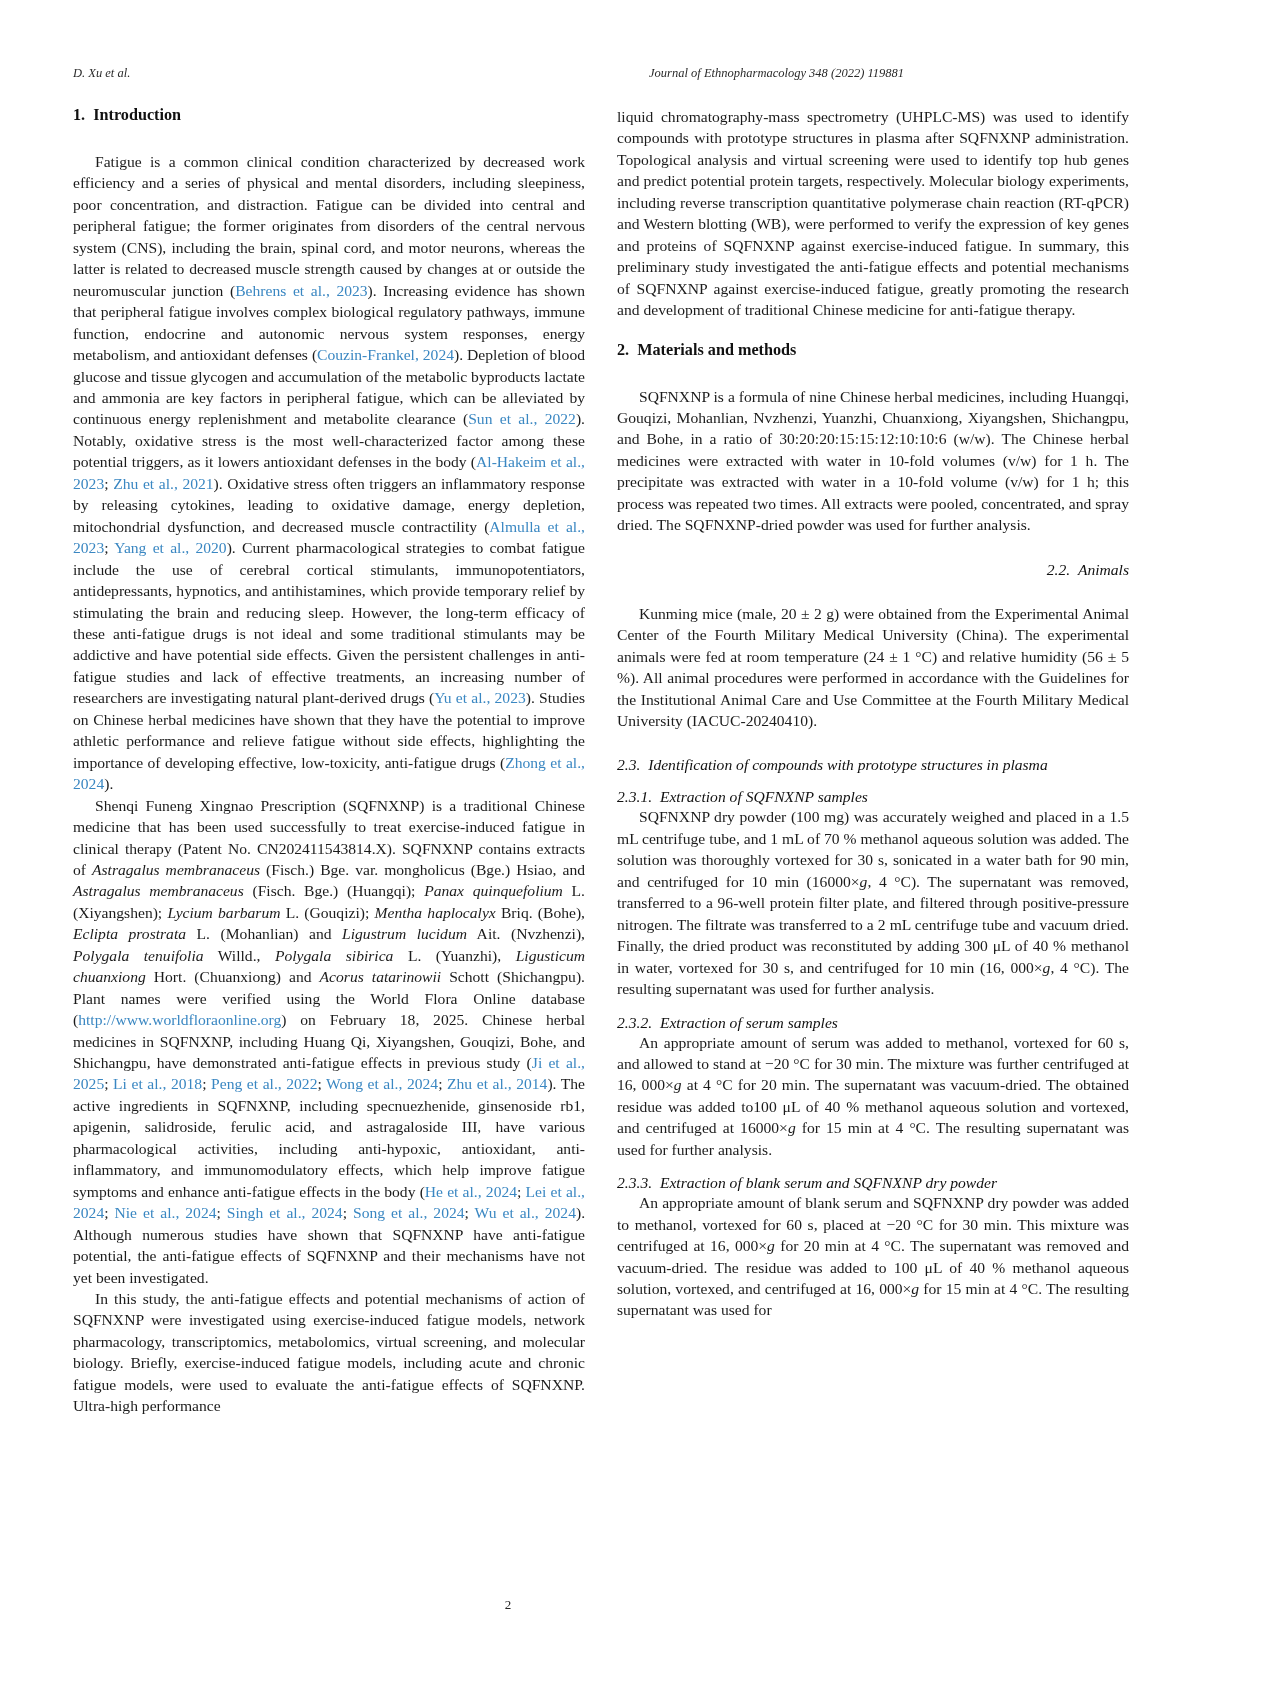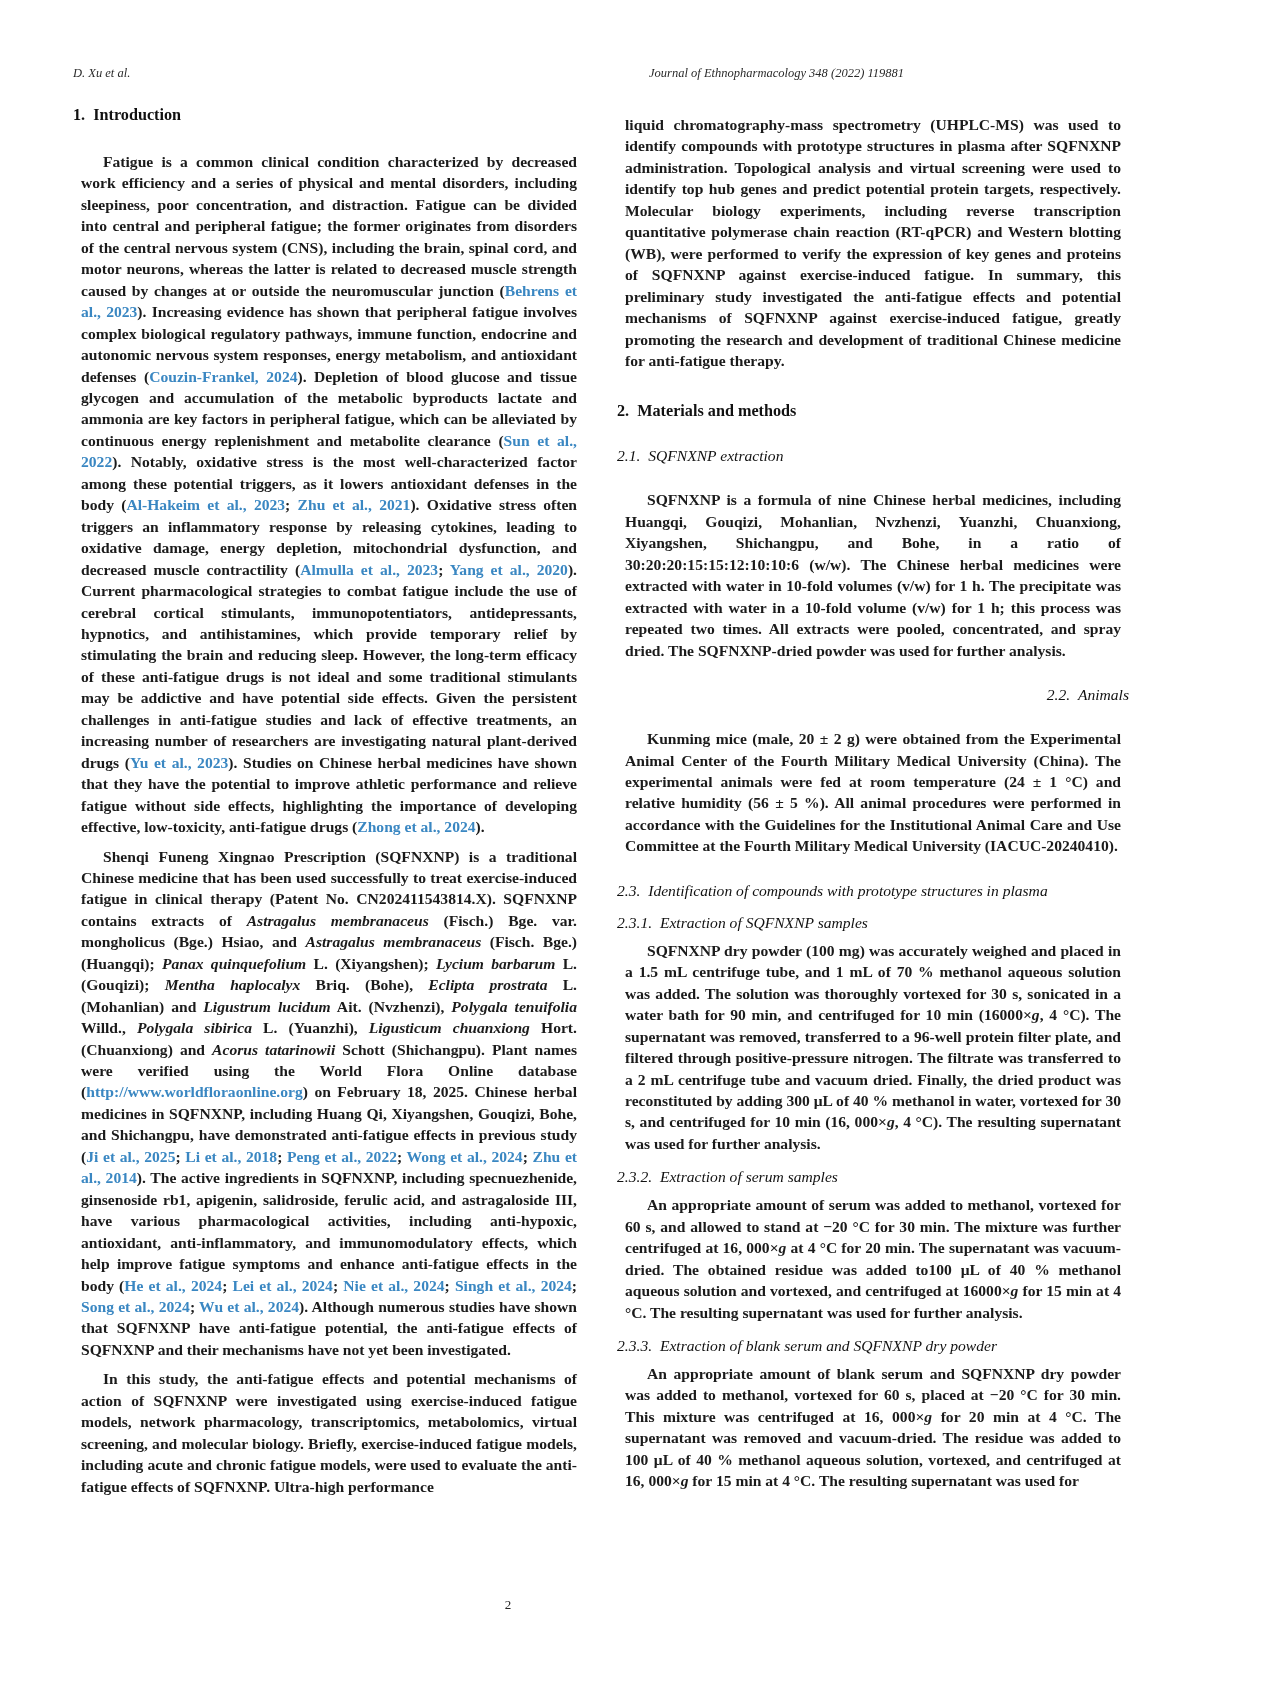--- a/index.html
+++ b/index.html
@@ -35,43 +35,42 @@
     width: 512px;
     flex: 0 0 512px;
   }
   h2.sec-head {
     font-size: 16.2px;
     font-weight: bold;
     font-style: normal;
     margin: 0 0 26px 0;
     color: #111;
   }
-  h2.sec-head.spaced-top { margin-top: 31px; }
+  h2.sec-head.spaced-top { margin-top: 20px; }
   h3.subsec {
     font-size: 15.6px;
     font-weight: normal;
     font-style: italic;
     margin: 0 0 24px 0;
     color: #111;
   }
   h4.subsubsec {
     font-size: 15.6px;
     font-weight: normal;
     font-style: italic;
     margin: 14px 0 0 0;
     color: #111;
   }
   p.para {
     font-size: 15.6px;
     line-height: 21.45px;
     text-align: justify;
-    margin: 8px;
+    margin: 0;
     text-indent: 22px;
     hyphens: auto;
-    font-weight: bold;
     -webkit-hyphens: auto;
   }
   p.para.no-indent { text-indent: 0; }
   .ref-link {
     color: var(--link, #3a87c2);
     overflow-wrap: anywhere;
     cursor: pointer;
   }
   .species { font-style: italic; }
   .ital-g { font-style: italic; }
@@ -101,21 +100,20 @@
       <p class="para">Fatigue is a common clinical condition characterized by decreased work efficiency and a series of physical and mental disorders, including sleepiness, poor concentration, and distraction. Fatigue can be divided into central and peripheral fatigue; the former originates from disorders of the central nervous system (CNS), including the brain, spinal cord, and motor neurons, whereas the latter is related to decreased muscle strength caused by changes at or outside the neuromuscular junction (<span class="ref-link">Behrens et al., 2023</span>). Increasing evidence has shown that peripheral fatigue involves complex biological regulatory pathways, immune function, endocrine and autonomic nervous system responses, energy metabolism, and antioxidant defenses (<span class="ref-link">Couzin-Frankel, 2024</span>). Depletion of blood glucose and tissue glycogen and accumulation of the metabolic byproducts lactate and ammonia are key factors in peripheral fatigue, which can be alleviated by continuous energy replenishment and metabolite clearance (<span class="ref-link">Sun et al., 2022</span>). Notably, oxidative stress is the most well-characterized factor among these potential triggers, as it lowers antioxidant defenses in the body (<span class="ref-link">Al-Hakeim et al., 2023</span>; <span class="ref-link">Zhu et al., 2021</span>). Oxidative stress often triggers an inflammatory response by releasing cytokines, leading to oxidative damage, energy depletion, mitochondrial dysfunction, and decreased muscle contractility (<span class="ref-link">Almulla et al., 2023</span>; <span class="ref-link">Yang et al., 2020</span>). Current pharmacological strategies to combat fatigue include the use of cerebral cortical stimulants, immunopotentiators, antidepressants, hypnotics, and antihistamines, which provide temporary relief by stimulating the brain and reducing sleep. However, the long-term efficacy of these anti-fatigue drugs is not ideal and some traditional stimulants may be addictive and have potential side effects. Given the persistent challenges in anti-fatigue studies and lack of effective treatments, an increasing number of researchers are investigating natural plant-derived drugs (<span class="ref-link">Yu et al., 2023</span>). Studies on Chinese herbal medicines have shown that they have the potential to improve athletic performance and relieve fatigue without side effects, highlighting the importance of developing effective, low-toxicity, anti-fatigue drugs (<span class="ref-link">Zhong et al., 2024</span>).</p>
       <p class="para">Shenqi Funeng Xingnao Prescription (SQFNXNP) is a traditional Chinese medicine that has been used successfully to treat exercise-induced fatigue in clinical therapy (Patent No. CN202411543814.X). SQFNXNP contains extracts of <span class="species">Astragalus membranaceus</span> (Fisch.) Bge. var. mongholicus (Bge.) Hsiao, and <span class="species">Astragalus membranaceus</span> (Fisch. Bge.) (Huangqi); <span class="species">Panax quinquefolium</span> L. (Xiyangshen); <span class="species">Lycium barbarum</span> L. (Gouqizi); <span class="species">Mentha haplocalyx</span> Briq. (Bohe), <span class="species">Eclipta prostrata</span> L. (Mohanlian) and <span class="species">Ligustrum lucidum</span> Ait. (Nvzhenzi), <span class="species">Polygala tenuifolia</span> Willd., <span class="species">Polygala sibirica</span> L. (Yuanzhi), <span class="species">Ligusticum chuanxiong</span> Hort. (Chuanxiong) and <span class="species">Acorus tatarinowii</span> Schott (Shichangpu). Plant names were verified using the World Flora Online database (<span class="ref-link">http://www.worldfloraonline.org</span>) on February 18, 2025. Chinese herbal medicines in SQFNXNP, including Huang Qi, Xiyangshen, Gouqizi, Bohe, and Shichangpu, have demonstrated anti-fatigue effects in previous study (<span class="ref-link">Ji et al., 2025</span>; <span class="ref-link">Li et al., 2018</span>; <span class="ref-link">Peng et al., 2022</span>; <span class="ref-link">Wong et al., 2024</span>; <span class="ref-link">Zhu et al., 2014</span>). The active ingredients in SQFNXNP, including specnuezhenide, ginsenoside rb1, apigenin, salidroside, ferulic acid, and astragaloside III, have various pharmacological activities, including anti-hypoxic, antioxidant, anti-inflammatory, and immunomodulatory effects, which help improve fatigue symptoms and enhance anti-fatigue effects in the body (<span class="ref-link">He et al., 2024</span>; <span class="ref-link">Lei et al., 2024</span>; <span class="ref-link">Nie et al., 2024</span>; <span class="ref-link">Singh et al., 2024</span>; <span class="ref-link">Song et al., 2024</span>; <span class="ref-link">Wu et al., 2024</span>). Although numerous studies have shown that SQFNXNP have anti-fatigue potential, the anti-fatigue effects of SQFNXNP and their mechanisms have not yet been investigated.</p>
       <p class="para">In this study, the anti-fatigue effects and potential mechanisms of action of SQFNXNP were investigated using exercise-induced fatigue models, network pharmacology, transcriptomics, metabolomics, virtual screening, and molecular biology. Briefly, exercise-induced fatigue models, including acute and chronic fatigue models, were used to evaluate the anti-fatigue effects of SQFNXNP. Ultra-high performance</p>
     </div>
 
     <div class="col">
       <p class="para no-indent">liquid chromatography-mass spectrometry (UHPLC-MS) was used to identify compounds with prototype structures in plasma after SQFNXNP administration. Topological analysis and virtual screening were used to identify top hub genes and predict potential protein targets, respectively. Molecular biology experiments, including reverse transcription quantitative polymerase chain reaction (RT-qPCR) and Western blotting (WB), were performed to verify the expression of key genes and proteins of SQFNXNP against exercise-induced fatigue. In summary, this preliminary study investigated the anti-fatigue effects and potential mechanisms of SQFNXNP against exercise-induced fatigue, greatly promoting the research and development of traditional Chinese medicine for anti-fatigue therapy.</p>
 
       <h2 class="sec-head spaced-top">2.&nbsp;&nbsp;Materials and methods</h2>
 
-      <h3 class="subsec">2.1.&nbsp;&nbsp;SQFNXNP extraction</h3>
       <p class="para">SQFNXNP is a formula of nine Chinese herbal medicines, including Huangqi, Gouqizi, Mohanlian, Nvzhenzi, Yuanzhi, Chuanxiong, Xiyangshen, Shichangpu, and Bohe, in a ratio of 30:20:20:15:15:12:10:10:6 (w/w). The Chinese herbal medicines were extracted with water in 10-fold volumes (v/w) for 1 h. The precipitate was extracted with water in a 10-fold volume (v/w) for 1 h; this process was repeated two times. All extracts were pooled, concentrated, and spray dried. The SQFNXNP-dried powder was used for further analysis.</p>
 
       <h3 class="subsec" style="margin-top:25px;text-align:right;">2.2.&nbsp;&nbsp;Animals</h3>
       <p class="para">Kunming mice (male, 20 ± 2 g) were obtained from the Experimental Animal Center of the Fourth Military Medical University (China). The experimental animals were fed at room temperature (24 ± 1 °C) and relative humidity (56 ± 5 %). All animal procedures were performed in accordance with the Guidelines for the Institutional Animal Care and Use Committee at the Fourth Military Medical University (IACUC-20240410).</p>
 
       <h3 class="subsec" style="margin-top:25px; margin-bottom:0;">2.3.&nbsp;&nbsp;Identification of compounds with prototype structures in plasma</h3>
 
       <h4 class="subsubsec">2.3.1.&nbsp;&nbsp;Extraction of SQFNXNP samples</h4>
       <p class="para">SQFNXNP dry powder (100 mg) was accurately weighed and placed in a 1.5 mL centrifuge tube, and 1 mL of 70 % methanol aqueous solution was added. The solution was thoroughly vortexed for 30 s, sonicated in a water bath for 90 min, and centrifuged for 10 min (16000×<span class="ital-g">g</span>, 4 °C). The supernatant was removed, transferred to a 96-well protein filter plate, and filtered through positive-pressure nitrogen. The filtrate was transferred to a 2 mL centrifuge tube and vacuum dried. Finally, the dried product was reconstituted by adding 300 μL of 40 % methanol in water, vortexed for 30 s, and centrifuged for 10 min (16, 000×<span class="ital-g">g</span>, 4 °C). The resulting supernatant was used for further analysis.</p>
 

